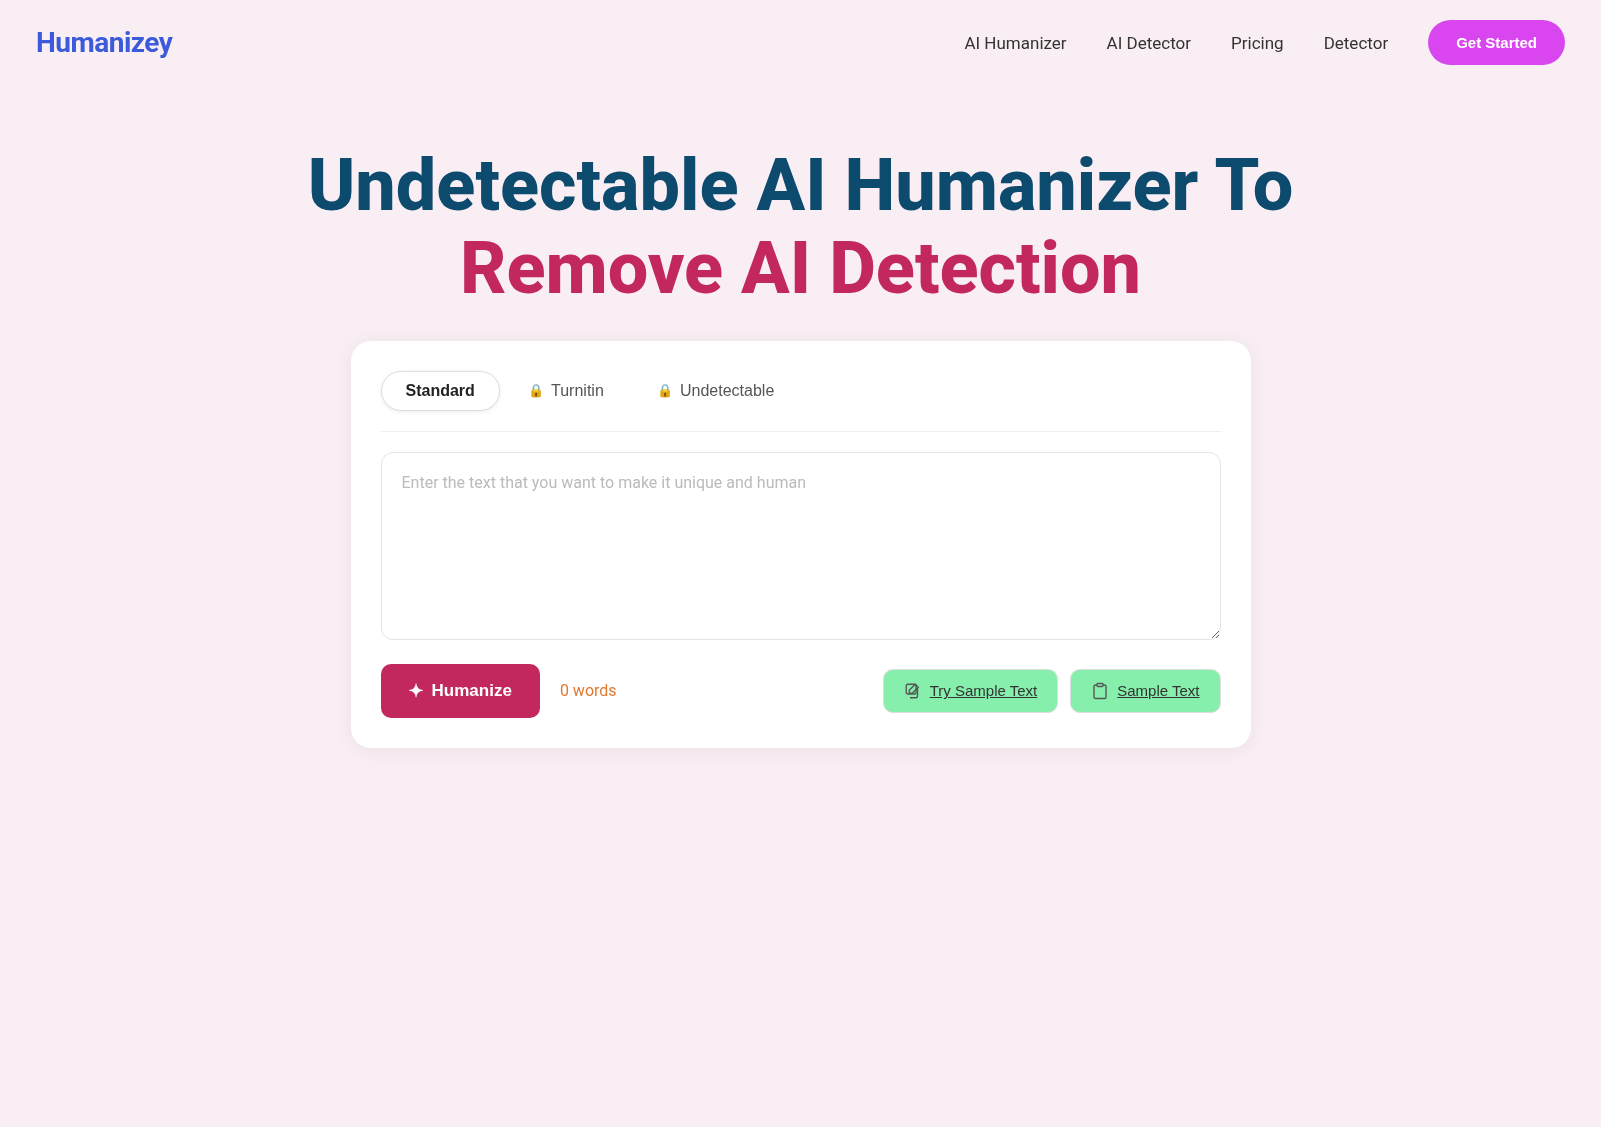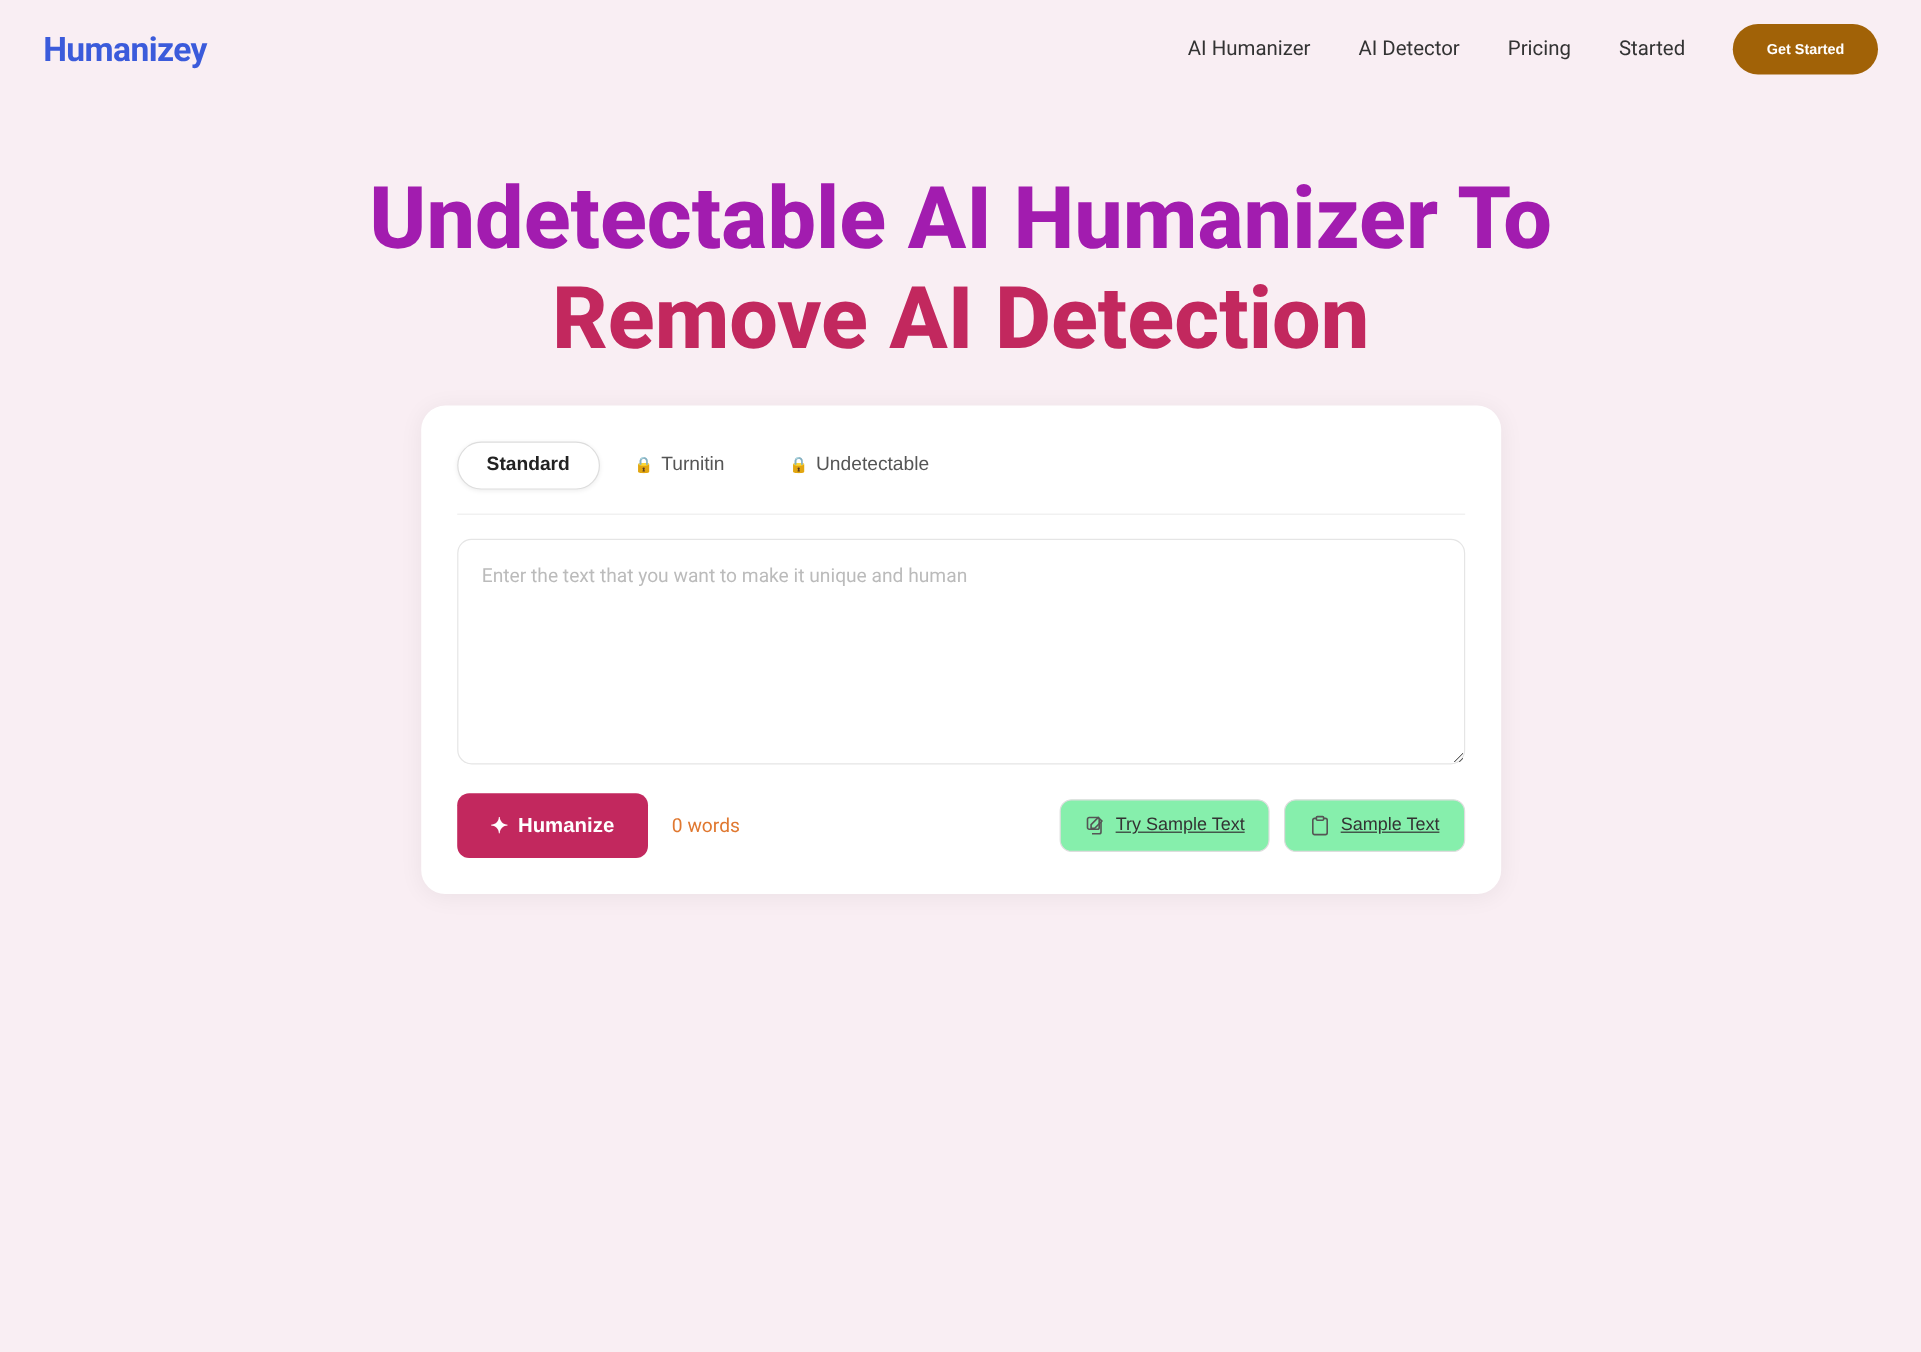--- a/index.html
+++ b/index.html
@@ -38,45 +38,45 @@
     }
 
     .nav-link {
       font-size: 17px;
       color: #333;
       text-decoration: none;
       cursor: pointer;
     }
 
     .get-started-btn {
-      background-color: #a16207;
+      background-color: #d946ef;
       color: white;
       border: none;
       border-radius: 50px;
       padding: 14px 28px;
-      font-size: 12px;
+      font-size: 15px;
       font-weight: 600;
       cursor: pointer;
     }
 
     
     .hero {
       text-align: center;
       padding: 60px 40px 40px;
     }
 
     .hero-title {
       font-size: 72px;
       font-weight: 800;
       line-height: 1.15;
       margin-bottom: 30px;
     }
 
     .hero-title-blue {
-      color: #a21caf;
+      color: #0c4a6e;
     }
 
     .hero-title-pink {
       color: #c2285e;
       display: block;
     }
 
     .hero-subtitle {
       font-size: 17px;
       color: #555;
@@ -218,21 +218,21 @@
   </style>
 </head>
 <body>
 
 <nav class="navbar">
   <span class="logo">Humanizey</span>
   <div class="nav-links">
     <a class="nav-link">AI Humanizer</a>
     <a class="nav-link">AI Detector</a>
     <a class="nav-link">Pricing</a>
-    <a class="nav-link">Started</a>
+    <a class="nav-link">Detector</a>
     <button class="get-started-btn">Get Started</button>
   </div>
 </nav>
 
 <section class="hero">
   <h1 class="hero-title">
     <span class="hero-title-blue">Undetectable AI Humanizer To</span>
     <span class="hero-title-pink">Remove AI Detection</span>
   </h1>
 

